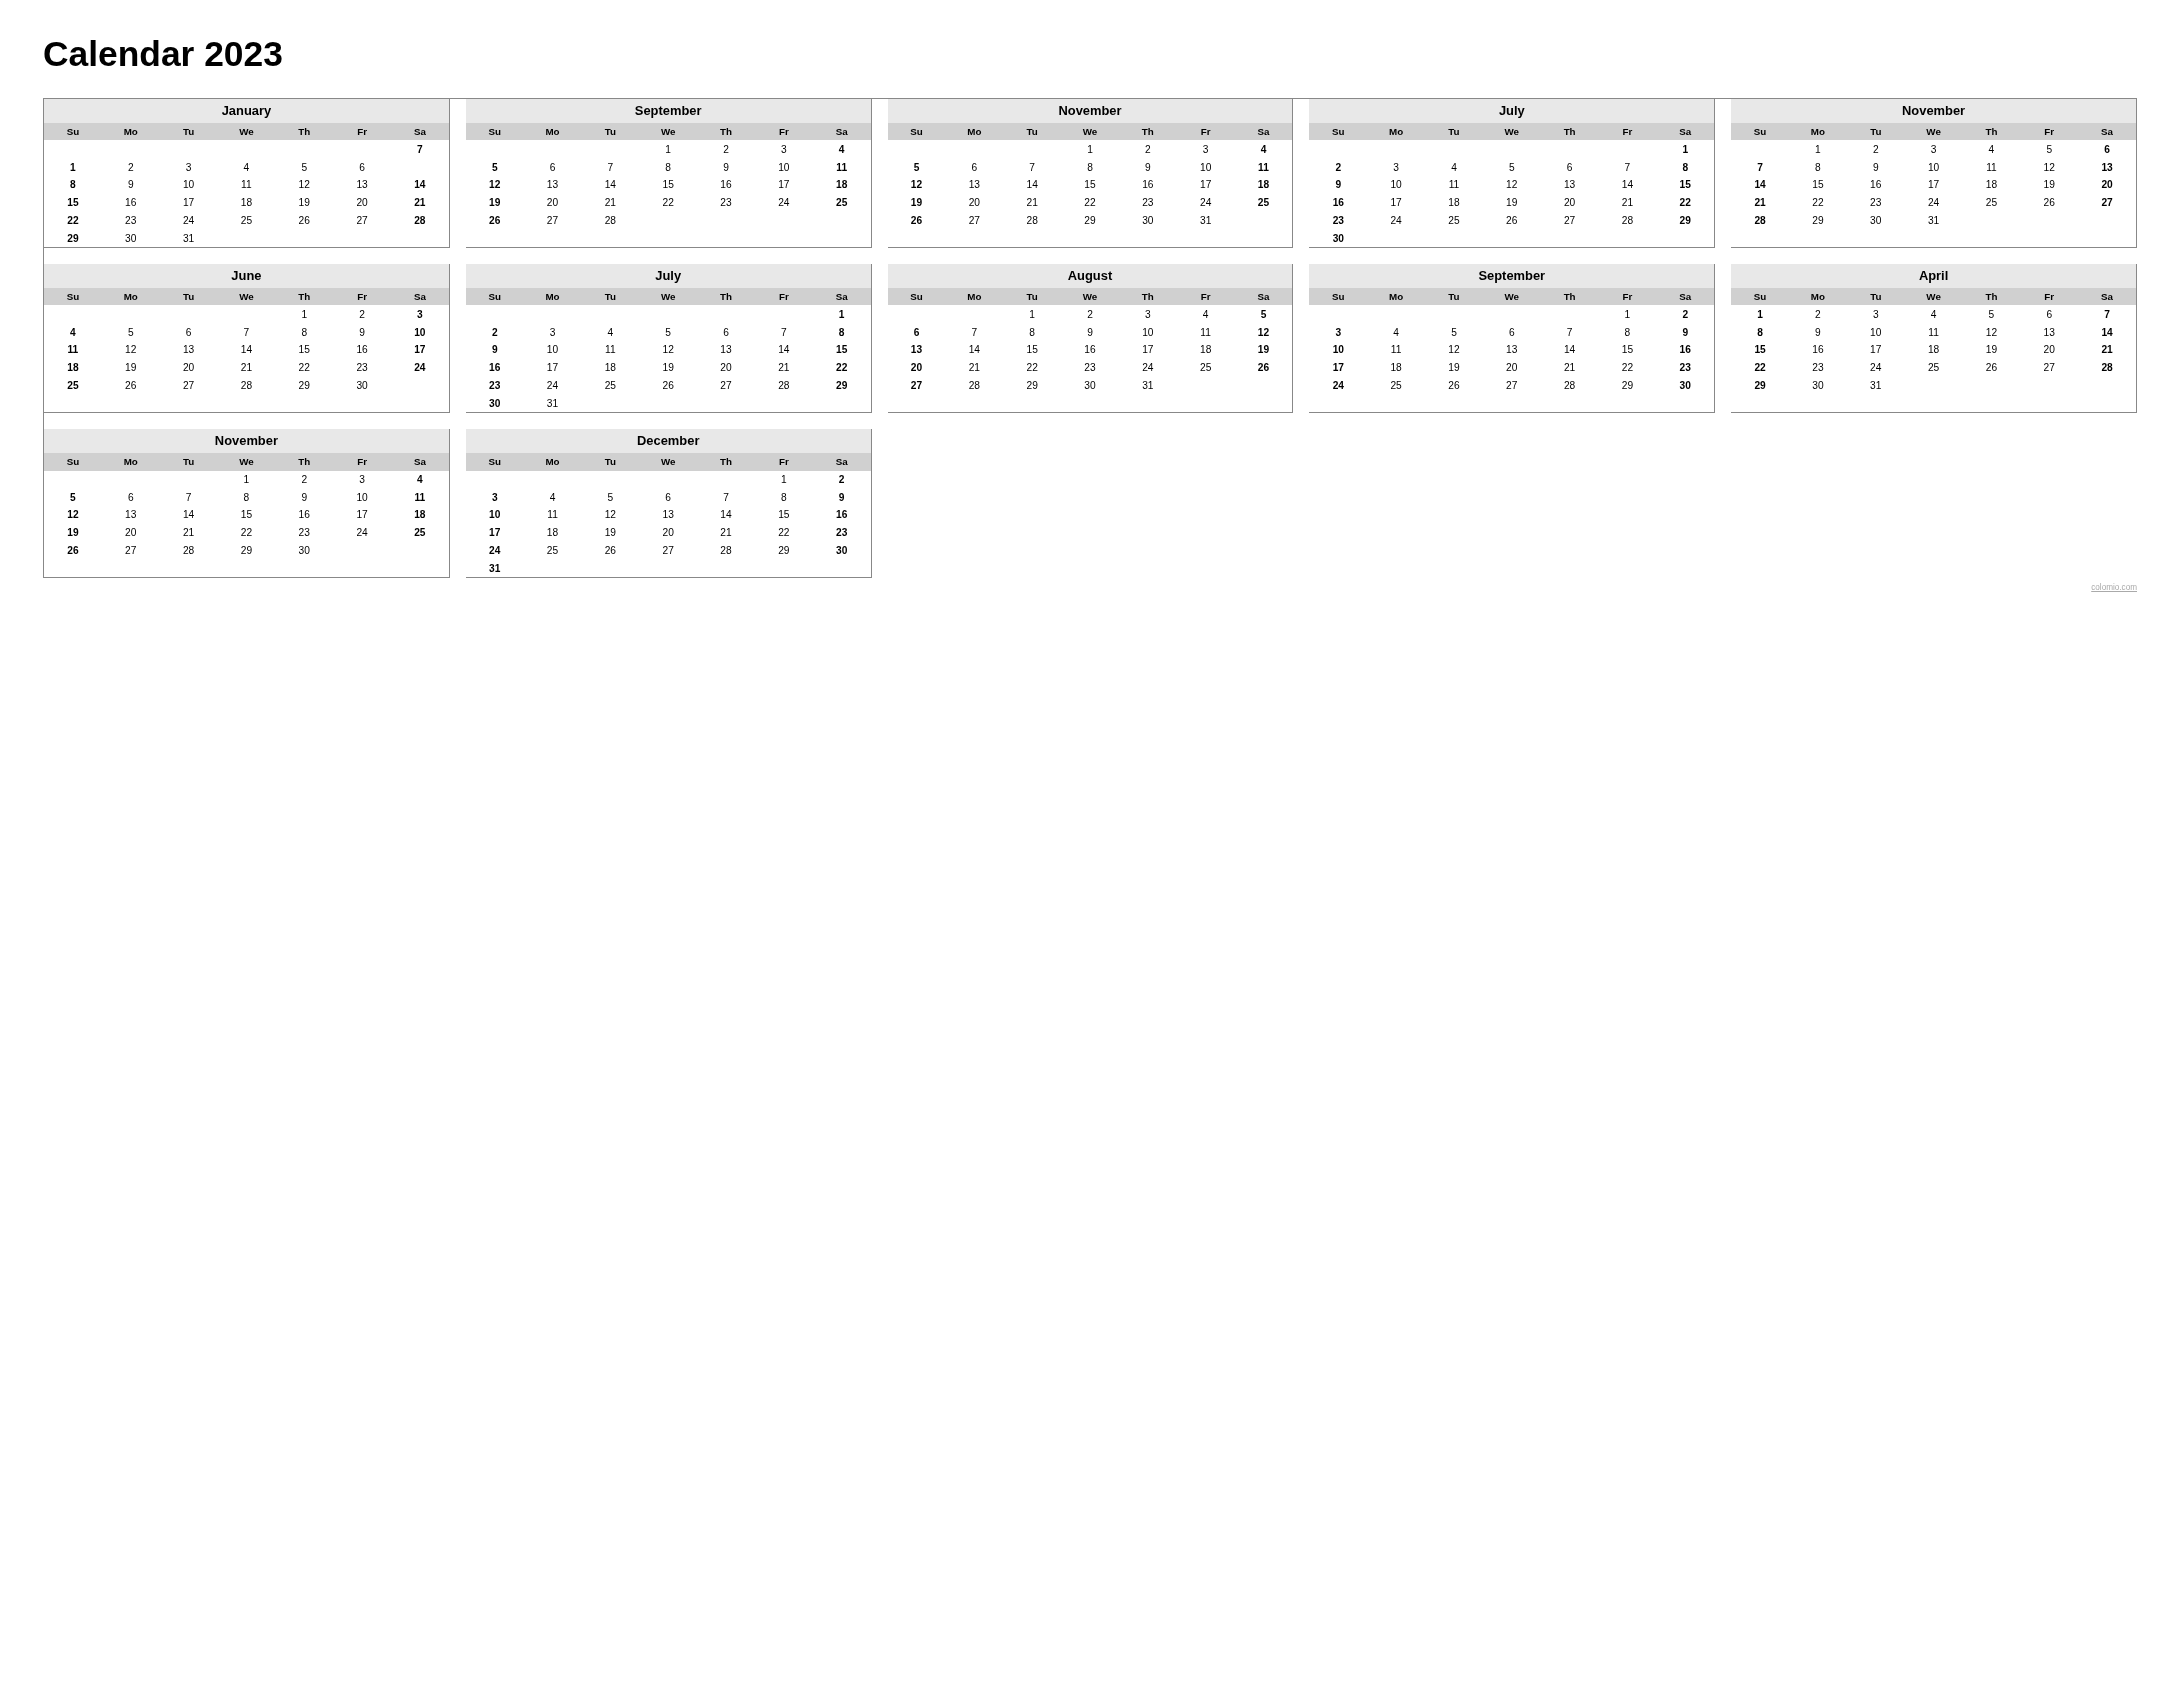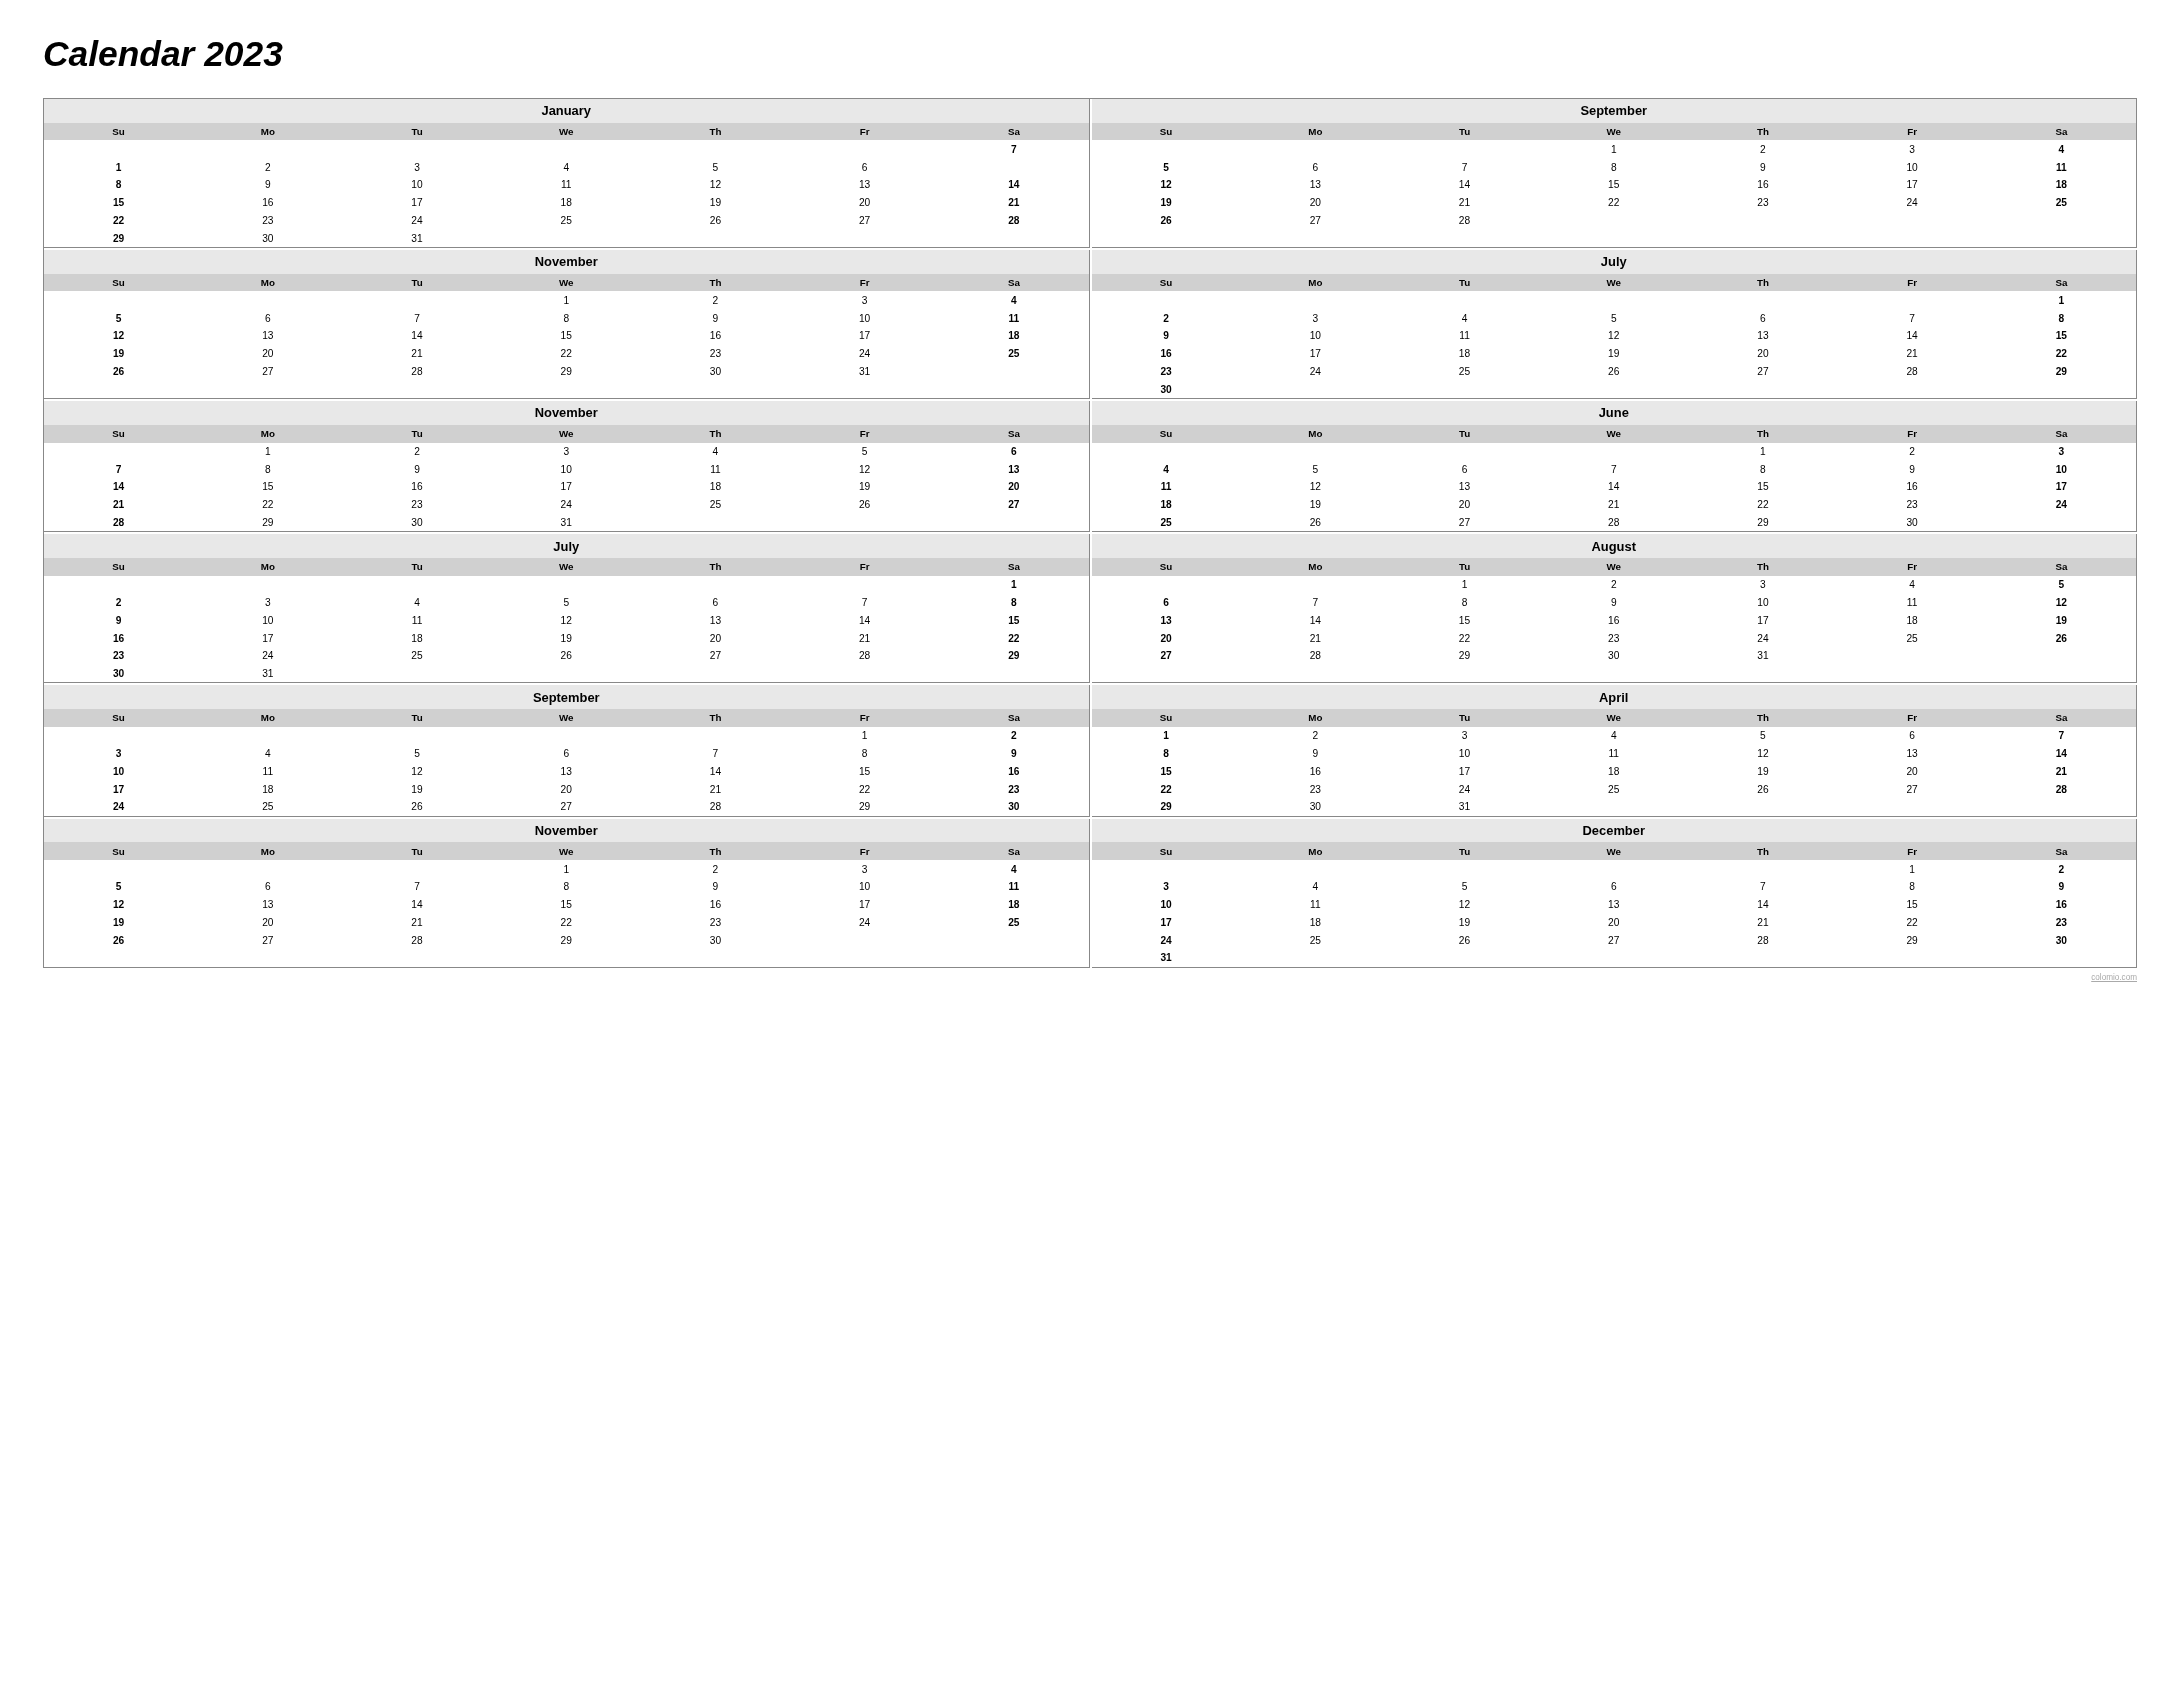--- a/index.html
+++ b/index.html
@@ -6,27 +6,26 @@
     body {
       background: #fff;
       font-family: Arial, Helvetica, sans-serif;
       padding: 34px 43px;
     }
     h1 {
       font-size: 2.6em;
       font-weight: 900;
       margin-bottom: 24px;
       color: #000;
-      font-style: italic;
     }
     .calendar-grid {
       display: grid;
-      grid-template-columns: repeat(2, 1fr);
+      grid-template-columns: repeat(5, 1fr);
       grid-template-rows: repeat(3, auto);
-      gap: 2px;
+      gap: 16px;
       border-left: 1.3px solid #888;
       border-top: 1.3px solid #888;
     }
     .month-block {
       border-right: 1.3px solid #888;
       border-bottom: 1.3px solid #888;
     }
     .month-title {
       text-align: center;
       font-size: 0.95em;

